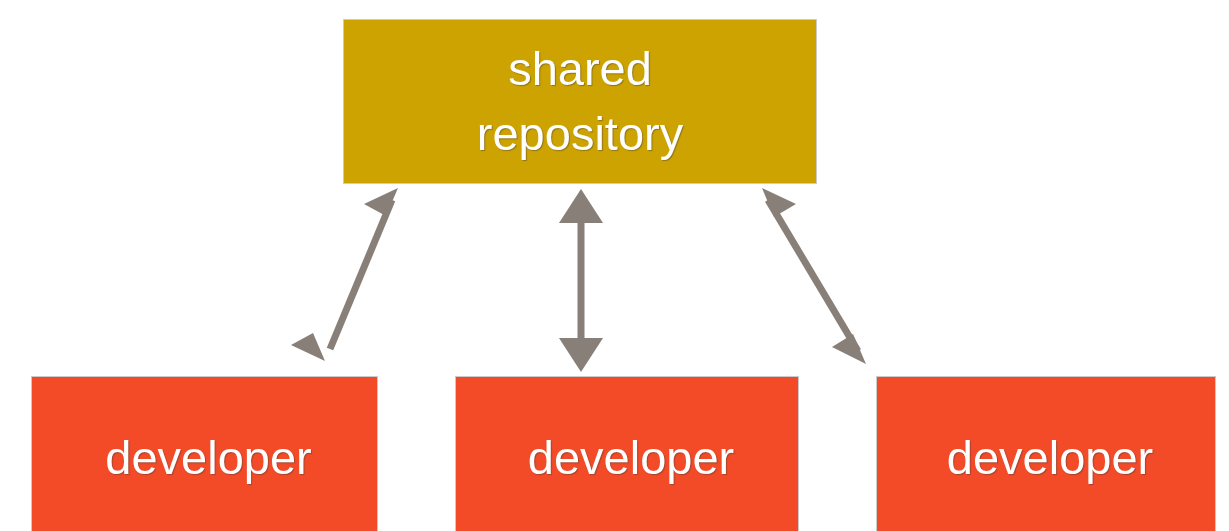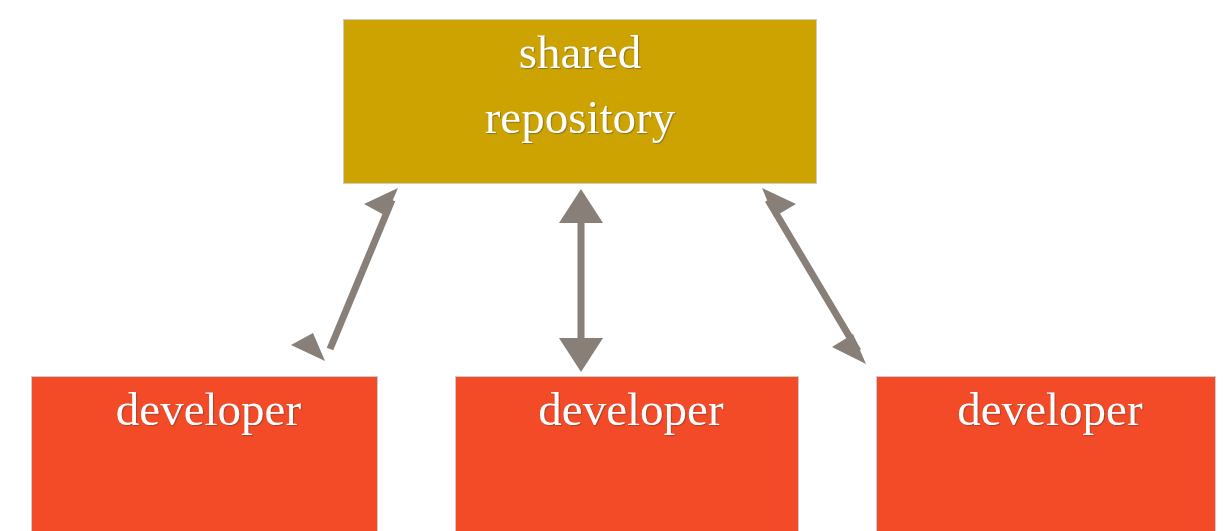--- a/index.html
+++ b/index.html
@@ -13,25 +13,25 @@
   #diagram-canvas {
     position: relative;
     width: 1229px;
     height: 531px;
     background: #ffffff;
     overflow: hidden;
   }
   .node-box {
     position: absolute;
     display: flex;
-    align-items: flex-start;
+    align-items: center;
     justify-content: center;
     text-align: center;
     color: #ffffff;
-    font-family: Liberation Serif, serif;
+    font-family: Liberation Sans, sans-serif;
     font-size: 47px;
     line-height: 1.38;
     letter-spacing: 0;
     white-space: pre-line;
     text-shadow: 1px 1px 1px rgba(70,60,50,0.45);
     box-sizing: border-box;
     box-shadow: 0 0 0 1px rgba(140,140,140,0.45);
   }
   #shared-repository-box {
     left: 344px;

